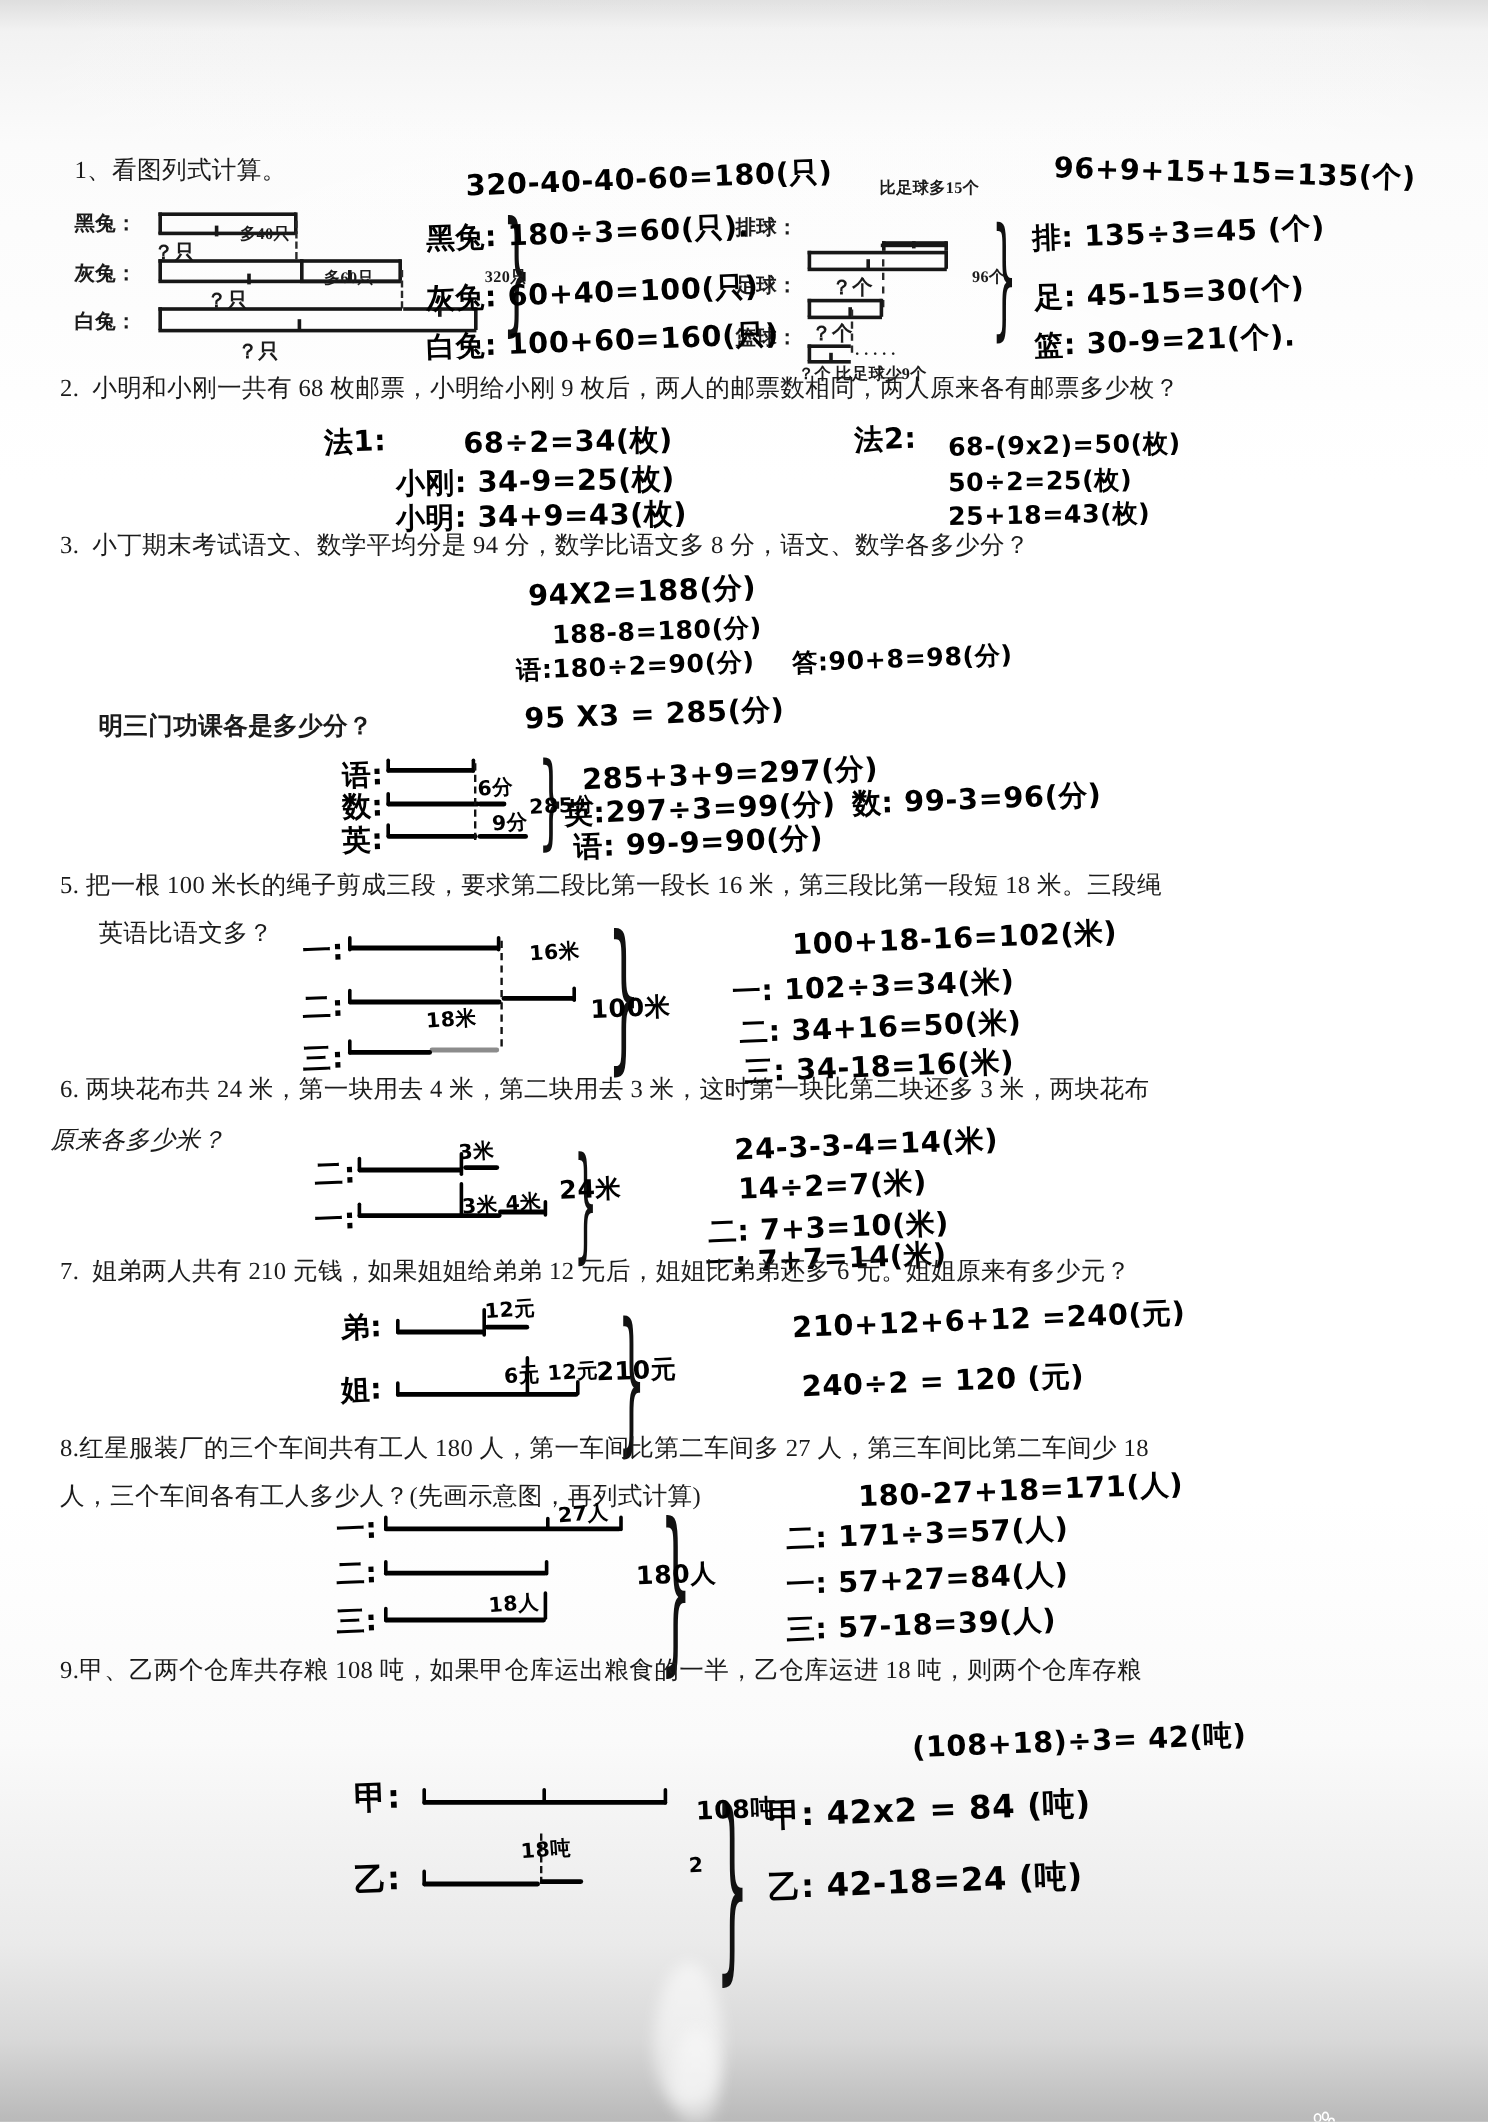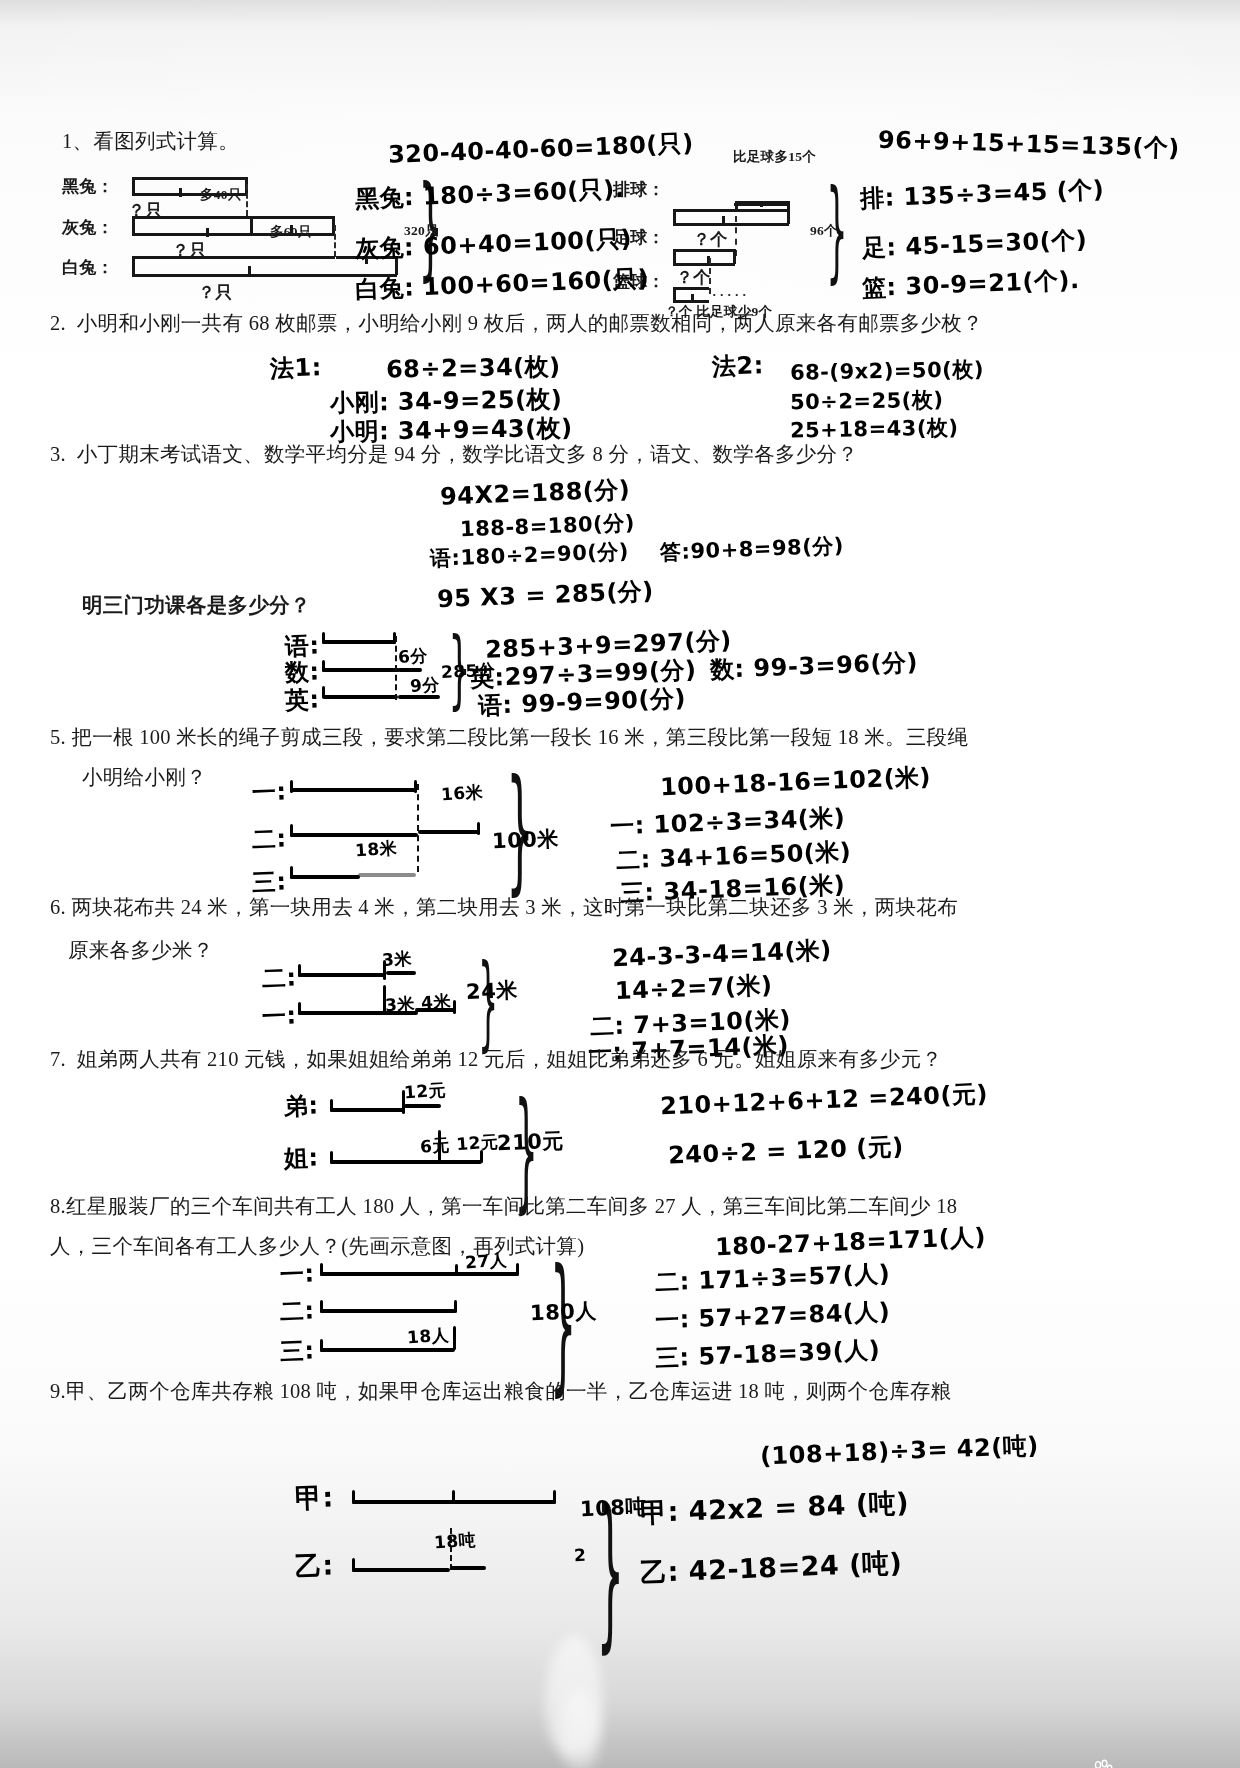--- a/index.html
+++ b/index.html
@@ -209,21 +209,21 @@
   <div class="hw xs sk2" style="left:410px;top:674px;">9分</div>
   <div class="brace" style="left:432px;top:625px;font-size:86px;transform:scaleX(0.4);">}</div>
   <div class="hw xs sk1" style="left:441px;top:660px;">285分</div>
 
   <div class="hw m sk1" style="left:485px;top:629px;">285+3+9=297(分)</div>
   <div class="hw m sk1" style="left:470px;top:658px;">英:297÷3=99(分)</div>
   <div class="hw m sk1" style="left:478px;top:686px;">语: 99-9=90(分)</div>
   <div class="hw m sk1" style="left:710px;top:650px;">数: 99-3=96(分)</div>
 
   <div class="ptxt qline" style="left:50px;top:723px;">5. 把一根 100 米长的绳子剪成三段，要求第二段比第一段长 16 米，第三段比第一段短 18 米。三段绳</div>
-  <div class="ptxt qline" style="left:82px;top:763px;">小明给小刚？</div>
+  <div class="ptxt qline" style="left:82px;top:763px;">英语比语文多？</div>
 
   <div class="hw m sk1" style="left:252px;top:776px;">一:</div>
   <div class="hw m sk1" style="left:252px;top:823px;">二:</div>
   <div class="hw m sk1" style="left:252px;top:866px;">三:</div>
 
   <div class="hwline" style="left:290px;top:788px;width:127px;"></div>
   <div class="hwline" style="left:290px;top:780px;width:3px;height:13px;"></div>
   <div class="hwline" style="left:414px;top:780px;width:3px;height:13px;"></div>
   <div class="dash" style="left:417px;top:784px;height:88px;border-left:2px dashed #111;"></div>
   <div class="hw xs sk2" style="left:441px;top:782px;">16米</div>
@@ -237,21 +237,21 @@
   <div class="hwline" style="left:358px;top:873px;width:58px;opacity:.45;"></div>
   <div class="brace" style="left:477px;top:762px;font-size:135px;transform:scaleX(0.32);">}</div>
   <div class="hw s sk1" style="left:492px;top:826px;">100米</div>
 
   <div class="hw m sk1" style="left:660px;top:766px;">100+18-16=102(米)</div>
   <div class="hw m sk1" style="left:610px;top:806px;">一: 102÷3=34(米)</div>
   <div class="hw m sk1" style="left:616px;top:840px;">二: 34+16=50(米)</div>
   <div class="hw m sk1" style="left:620px;top:873px;">三: 34-18=16(米)</div>
 
   <div class="ptxt qline" style="left:50px;top:893px;">6. 两块花布共 24 米，第一块用去 4 米，第二块用去 3 米，这时第一块比第二块还多 3 米，两块花布</div>
-  <div class="ptxt qline" style="left:68px;top:936px;">原来各多少米？</div>
+  <div class="ptxt qline" style="left:42px;top:936px;font-style:italic;">原来各多少米？</div>
 
   <div class="hw m sk1" style="left:262px;top:962px;">二:</div>
   <div class="hw m sk1" style="left:262px;top:1000px;">一:</div>
   <div class="hwline" style="left:298px;top:973px;width:88px;"></div>
   <div class="hwline" style="left:298px;top:964px;width:3px;height:13px;"></div>
   <div class="hwline" style="left:383px;top:960px;width:3px;height:20px;"></div>
   <div class="hwline" style="left:386px;top:971px;width:30px;"></div>
   <div class="hw xs sk2" style="left:382px;top:948px;">3米</div>
   <div class="hwline" style="left:298px;top:1011px;width:120px;"></div>
   <div class="hwline" style="left:298px;top:1002px;width:3px;height:13px;"></div>

